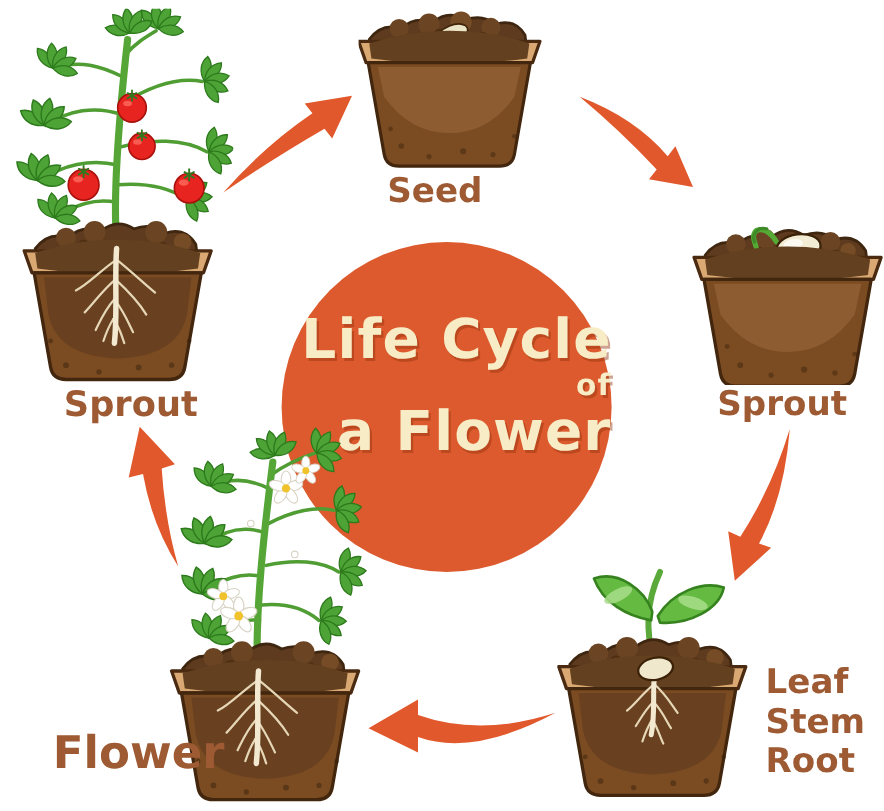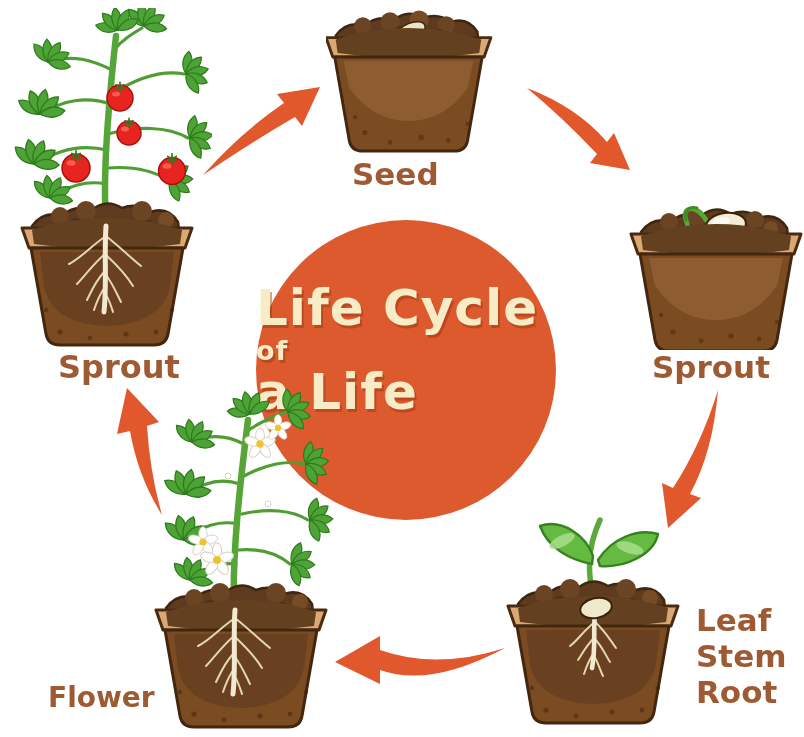--- a/index.html
+++ b/index.html
@@ -4,59 +4,59 @@
 <style>
   html,body{margin:0;padding:0;background:#ffffff;}
   #canvas{
     position:relative;width:804px;height:737px;background:#ffffff;overflow:hidden;
     font-family:"DejaVu Sans", sans-serif;
   }
   .abs{position:absolute;}
   
   #center-circle{
     left:256px;top:220px;width:300px;height:300px;border-radius:50%;
-    background:#dc5a2d;text-align:left;box-sizing:border-box;padding-top:62px;
+    background:#dc5a2d;text-align:right;box-sizing:border-box;padding-top:62px;
   }
   .title-line{
     color:#f8ecc6;font-weight:bold;line-height:1.04;
     text-shadow:2px 3px 0 rgba(146,52,14,.45);
     letter-spacing:1px;
   }
   #title-1{font-size:50px;}
   #title-2{font-size:27px;margin-top:3px;}
   #title-3{font-size:50px;margin-top:1px;}
   
   .stage-label{
     position:absolute;color:#9d5a33;font-weight:bold;
     font-family:"DejaVu Sans", sans-serif;
   }
   #label-fruit{left:58px;top:348px;width:128px;font-size:32px;}
   #label-seed{left:352px;top:156px;width:130px;font-size:31px;}
   #label-sprout{left:652px;top:349px;width:156px;font-size:31px;}
-  #label-flower{left:48px;top:681px;width:148px;font-size:28px;}
+  #label-flower{left:48px;top:660px;width:148px;font-size:41px;}
   #label-lsr{left:696px;top:602px;width:110px;font-size:31px;text-align:left;line-height:36px;}
   #arrows-layer{left:0;top:0;pointer-events:none;}
 </style>
 </head>
 <body>
 
 <div id="canvas">
 
   <svg id="arrows-layer" class="abs" width="804" height="737" viewBox="0 0 804 737">
     <path d="M 203 175 Q 240 133 284 103 L 277 94 L 320 87 L 302 126 L 295 117 Q 250 143 203 175 Z" fill="#e0582b"></path>
     <path d="M 527 88 Q 577 107 607 142 L 614 133 L 630 170 L 590 163 L 597 154 Q 563 118 527 88 Z" fill="#e0582b"></path>
     <path d="M 718 390 Q 713 452 690 494 L 701 498 L 668 528 L 662 483 L 673 488 Q 701 445 718 390 Z" fill="#e0582b"></path>
     <path d="M 505 648 Q 430 688 380 670 L 380 684 L 335 662 L 380 636 L 380 650 Q 437 670 505 648 Z" fill="#e0582b"></path>
     <path d="M 162 515 Q 138 477 130 431 L 117 434 L 127 388 L 159 422 L 147 426 Q 150 473 162 515 Z" fill="#e0582b"></path>
   </svg>
 
   <div id="center-circle" class="abs">
     <div id="title-1" class="title-line">Life Cycle</div>
     <div id="title-2" class="title-line">of</div>
-    <div id="title-3" class="title-line">a Life</div>
+    <div id="title-3" class="title-line">a Flower</div>
   </div>
 
   <svg class="abs" style="left:326px;top:6px" width="168" height="152" viewBox="0 0 168 152">
     <g transform="translate(0,18) scale(0.97)">
       <path d="M10 12 Q22 -4 40 2 Q52 -10 70 -4 Q84 -16 100 -6 Q116 -12 128 -2 Q146 -8 156 8 L158 24 L12 24 Z" fill="#5e3b1e" stroke="#3f2610" stroke-width="2.5" stroke-linejoin="round"></path>
       <circle cx="38" cy="2" r="9" fill="#6b4523"></circle>
         <circle cx="66" cy="-2" r="10" fill="#6b4523"></circle>
       <circle cx="96" cy="-4" r="10" fill="#754c26"></circle>
         <circle cx="124" cy="1" r="9" fill="#6b4523"></circle>
       <circle cx="76" cy="8" r="6" fill="#4e2f12"></circle>

